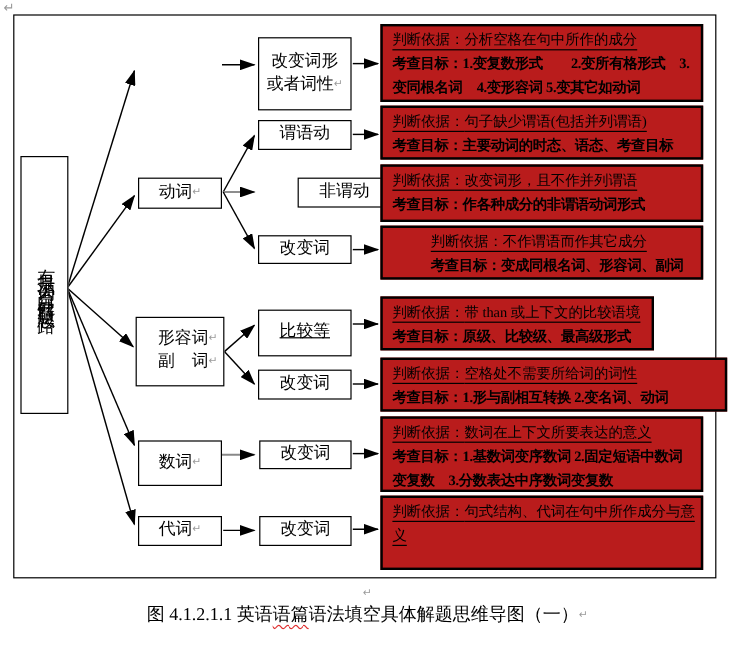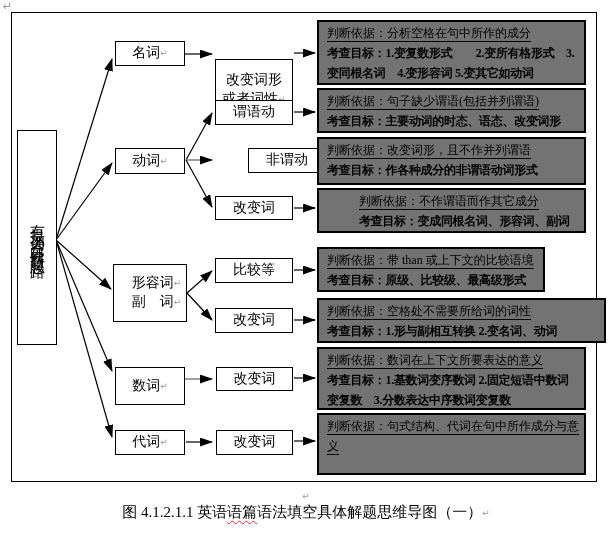--- a/index.html
+++ b/index.html
@@ -16,21 +16,21 @@
     display:flex;flex-direction:column;align-items:center;justify-content:center;
     font-size:14px;line-height:1.35;text-align:center;box-sizing:border-box;
   }
   .root-box{padding-top:4px;}
   .vtext{
     writing-mode:vertical-rl;text-orientation:upright;
     font-size:15px;letter-spacing:4px;line-height:1;
   }
   .root-box .pmark{margin-top:2px;transform:rotate(90deg);}
   .dbox{
-    position:absolute;background:#737373;border:2px solid #000;z-index:2;box-sizing:border-box;
+    position:absolute;background:#b91c1c;border:2px solid #000;z-index:2;box-sizing:border-box;
     font-size:12px;line-height:20px;padding:1px 4px 0 8px;text-align:left;
   }
   .judge .ul{
     text-decoration:underline;text-decoration-thickness:1.2px;text-underline-offset:4px;
     text-decoration-skip-ink:none;
   }
   .dbox:first-of-type .judge .ul{text-decoration-color:#8a8a8a;}
   .goal{font-weight:bold;letter-spacing:-0.3px;}
   .cap-mark{position:absolute;left:0;top:486px;width:612px;text-align:center;z-index:3;}
   .caption{
@@ -81,70 +81,67 @@
     <line x1="294" y1="320" x2="315" y2="320" stroke="#000" stroke-width="1.2" marker-end="url(#ah)"></line>
     <line x1="294" y1="378" x2="315" y2="378" stroke="#000" stroke-width="1.2" marker-end="url(#ah)"></line>
     <line x1="294" y1="441" x2="315" y2="441" stroke="#000" stroke-width="1.2" marker-end="url(#ah)"></line>
   </svg>
 
   <div class="box root-box" style="left:17px;top:130px;width:40px;height:215px;">
     <span class="vtext">有提示词空白处解题思路</span>
     <span class="pmark">↵</span>
   </div>
 
-  <div class="box" style="left:115px;top:41px;width:70px;height:25px;">
-    <span><span>名词</span><span class="pmark">↵</span></span>
-  </div>
   <div class="box" style="left:115px;top:148px;width:70px;height:26px;">
     <span><span>动词</span><span class="pmark">↵</span></span>
   </div>
   <div class="box" style="left:113px;top:264px;width:74px;height:58px;padding-left:13px;">
     <span><span>形容词</span><span class="pmark">↵</span></span>
     <span><span>副　词</span><span class="pmark">↵</span></span>
   </div>
   <div class="box" style="left:115px;top:367px;width:70px;height:38px;align-items:center;">
     <span><span>数词</span><span class="pmark">↵</span></span>
   </div>
   <div class="box" style="left:115px;top:430px;width:70px;height:25px;">
     <span><span>代词</span><span class="pmark">↵</span></span>
   </div>
 
-  <div class="box" style="left:215px;top:31px;width:78px;height:61px;margin-top:28px;">
+  <div class="box" style="left:215px;top:31px;width:78px;height:61px;">
     <span>改变词形</span>
     <span><span>或者词性</span><span class="pmark">↵</span></span>
   </div>
   <div class="box" style="left:215px;top:100px;width:78px;height:25px;">
     <span>谓语动</span>
   </div>
   <div class="box" style="left:215px;top:148px;width:78px;height:25px;margin-left:33px;">
     <span>非谓动</span>
   </div>
   <div class="box" style="left:215px;top:196px;width:78px;height:24px;">
     <span>改变词</span>
   </div>
-  <div class="box" style="left:215px;top:258px;width:78px;height:25px;">
+  <div class="box" style="left:215px;top:258px;width:78px;height:39px;text-decoration:underline;">
     <span>比较等</span>
   </div>
   <div class="box" style="left:215px;top:308px;width:78px;height:25px;">
     <span>改变词</span>
   </div>
   <div class="box" style="left:216px;top:367px;width:77px;height:24px;">
     <span>改变词</span>
   </div>
   <div class="box" style="left:216px;top:430px;width:77px;height:25px;">
     <span>改变词</span>
   </div>
 
   <div class="dbox" style="left:317px;top:20px;width:269px;height:65px;">
     <div class="judge"><span class="ul"><span>判断依据：</span><span>分析空格在句中所作的成分</span></span></div>
     <div class="goal"><span>考查目标：</span><span>1.变复数形式　　2.变所有格形式　3.变同根名词　4.变形容词 5.变其它如动词</span></div>
   </div>
   <div class="dbox" style="left:317px;top:88px;width:269px;height:45px;">
     <div class="judge"><span class="ul"><span>判断依据：</span><span>句子缺少谓语(包括并列谓语)</span></span></div>
-    <div class="goal"><span>考查目标：</span><span>主要动词的时态、语态、改变词形</span></div>
+    <div class="goal"><span>考查目标：</span><span>主要动词的时态、语态、考查目标</span></div>
   </div>
   <div class="dbox" style="left:317px;top:137px;width:269px;height:48px;">
     <div class="judge"><span class="ul"><span>判断依据：</span><span>改变词形，且不作并列谓语</span></span></div>
     <div class="goal"><span>考查目标：</span><span>作各种成分的非谓语动词形式</span></div>
   </div>
   <div class="dbox" style="left:317px;top:188px;width:269px;height:45px;padding-left:40px;">
     <div class="judge"><span class="ul"><span>判断依据：</span><span>不作谓语而作其它成分</span></span></div>
     <div class="goal"><span>考查目标：</span><span>变成同根名词、形容词、副词</span></div>
   </div>
   <div class="dbox" style="left:317px;top:247px;width:228px;height:45px;">

